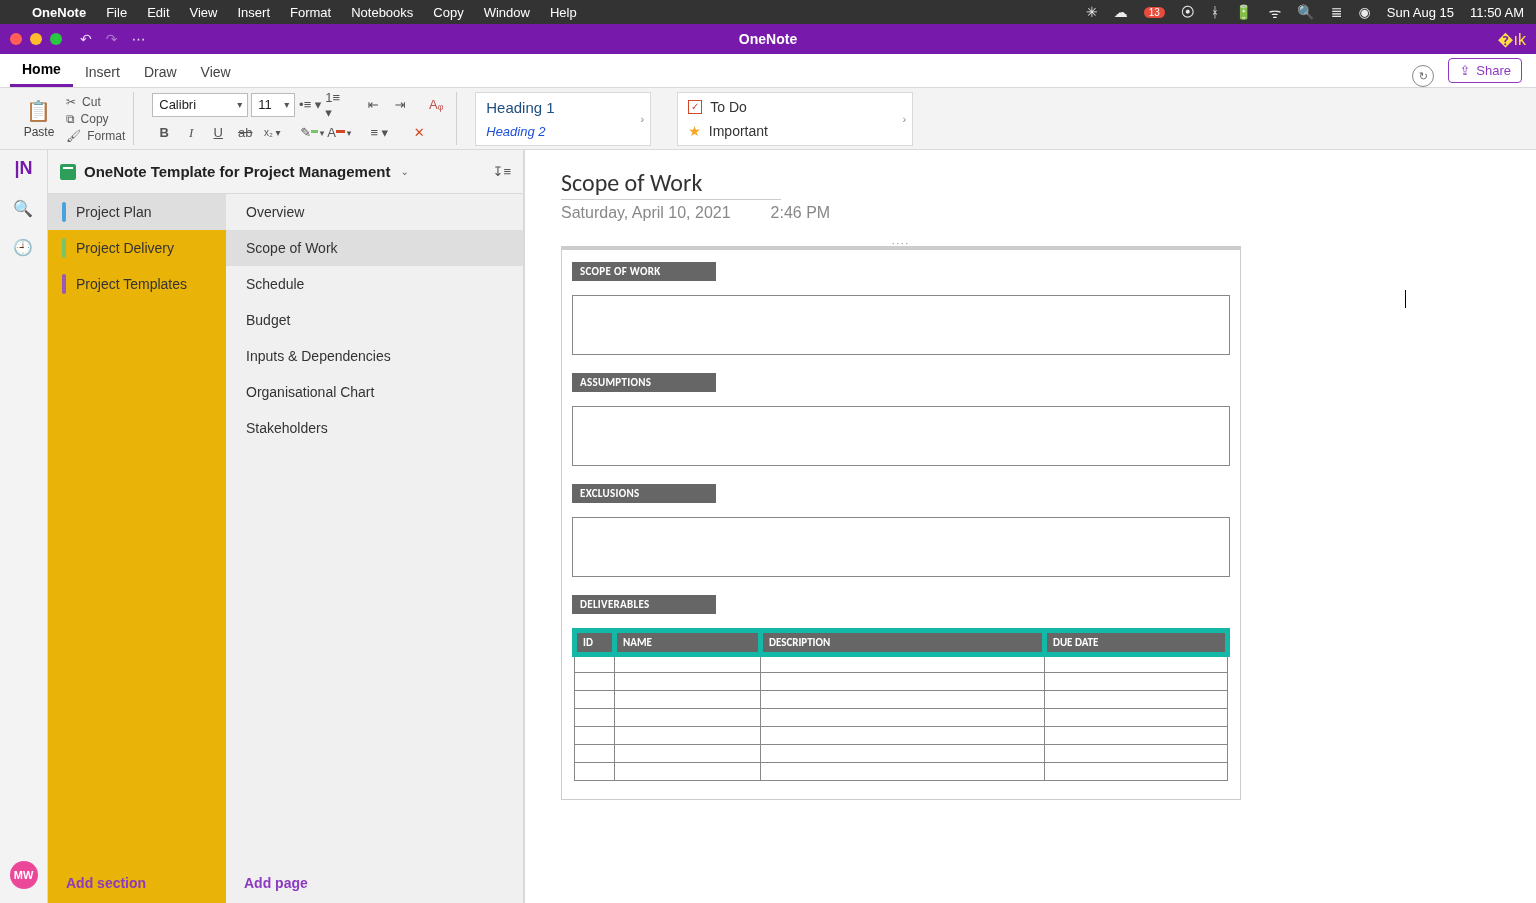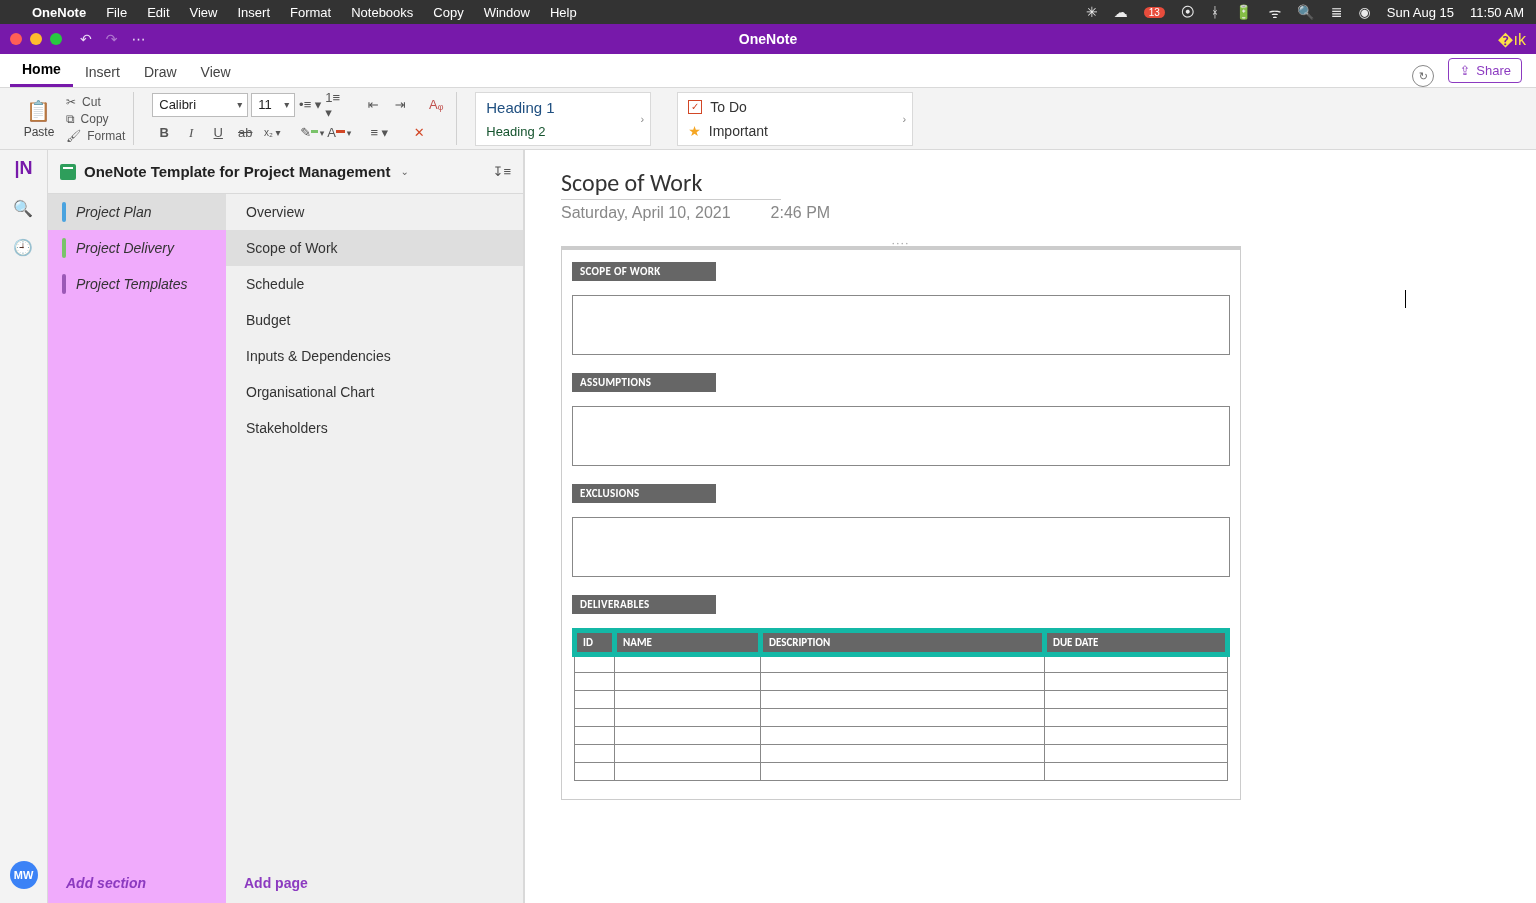--- a/index.html
+++ b/index.html
@@ -53,45 +53,45 @@
   .font-sel::after{content:"▾"; font-size:10px; color:#555; position:absolute; right:5px;}
   .font-row { display:flex; gap:3px; align-items:flex-end; }
   .font-col { display:flex; flex-direction:column; gap:4px; }
   .tool-icn { width:24px; height:24px; display:flex; align-items:center; justify-content:center; color:#555; font-size:13px; }
   .tool-icn.sup{font-size:10px;}
   .hl { display:flex; align-items:center; }
   .hl .bar{width:14px; height:3px; margin-top:-3px;}
 
   .styles-box { border:1px solid var(--border); background:#fff; width:176px; height:54px; display:flex; flex-direction:column; justify-content:space-around; padding:2px 18px 2px 10px; position:relative; }
   .styles-box .h1{ color:#205081; font-size:15px; } 
-  .styles-box .h2{ color:#14532d; font-size:13px; }
+  .styles-box .h2{ color:#1d4ed8; font-size:13px;font-style:italic; }
   .styles-box .chev{ position:absolute; right:6px; top:50%; transform:translateY(-50%); color:#888; font-size:11px;}
   .tags-box { border:1px solid var(--border); background:#fff; width:236px; height:54px; display:flex; flex-direction:column; justify-content:space-around; padding:2px 18px 2px 10px; position:relative; }
   .tag-row{display:flex; align-items:center; gap:8px; font-size:14px; color:#333;}
   .tag-row .chk{ width:14px;height:14px;border:1.5px solid #d24726; display:inline-flex;align-items:center;justify-content:center;color:#d24726;font-size:10px;}
   .tag-row .star{ color:#f5a623; font-size:14px;}
   .tags-box .chev{ position:absolute; right:6px; top:50%; transform:translateY(-50%); color:#888; font-size:11px;}
 
   
   .main { flex:1; display:flex; overflow:hidden; }
   .rail { width:48px; background:var(--bg); border-right:1px solid var(--border); display:flex; flex-direction:column; align-items:center; padding-top:8px; gap:20px;}
   .rail .logo{ color:var(--purple); font-weight:700; font-size:18px;}
   .rail .icn{ color:#666; font-size:16px;}
-  .rail .avatar { margin-top:auto; margin-bottom:14px; width:28px;height:28px;border-radius:50%;background:#3b82f6;color:#fff;display:flex;align-items:center;justify-content:center;font-size:11px;font-weight:600;}
+  .rail .avatar { margin-top:auto; margin-bottom:14px; width:28px;height:28px;border-radius:50%;background:#ec4899;color:#fff;display:flex;align-items:center;justify-content:center;font-size:11px;font-weight:600;}
 
   .nav { display:flex; flex-direction:column; flex:0 0 476px; border-right:1px solid var(--border); background:var(--bg); }
   .nb-header{ height:44px; display:flex; align-items:center; padding:0 12px; gap:8px; border-bottom:1px solid var(--border);}
   .nb-header .nb-icn{ width:16px;height:16px;background:#2e9e5b;border-radius:2px; position:relative;}
   .nb-header .nb-icn::after{content:"";position:absolute;left:3px;top:3px;right:3px;height:2px;background:#fff;}
   .nb-header .nb-name{ font-weight:600; font-size:15px;}
   .nb-header .drop{ color:#666; font-size:10px; margin-left:2px;}
   .nb-header .sort{ margin-left:auto; color:#555;}
 
   .cols { flex:1; display:flex; overflow:hidden;}
-  .sections { width:178px; background:#f0abfc; display:flex; flex-direction:column;font-style:italic;}
+  .sections { width:178px; background:#eab308; display:flex; flex-direction:column;}
   .sec { height:36px; display:flex; align-items:center; padding-left:14px; gap:10px; font-size:14px; color:#333; position:relative;}
   .sec .bar{ width:4px; height:20px; border-radius:2px;}
   .sec.active{ background:#dedede; }
   .pages { flex:1; background:var(--sidebar-bg); display:flex; flex-direction:column; }
   .page { height:36px; display:flex; align-items:center; padding-left:20px; font-size:14px; color:#333;}
   .page.active{ background:#dedede; }
   .add-row{ margin-top:auto; height:40px; display:flex; align-items:center; padding-left:18px; color:var(--accent-purple); font-weight:600; font-size:14px; }
 
   .canvas { flex:1; overflow:auto; background:#fff; position:relative; padding:18px 36px; border-left:1px solid var(--border);}
   .page-title{ font-size:24px; color:#333; font-family: Calibri, Arial, sans-serif; border-bottom:1px solid #ccc; display:inline-block; min-width:220px; padding-bottom:2px;}

